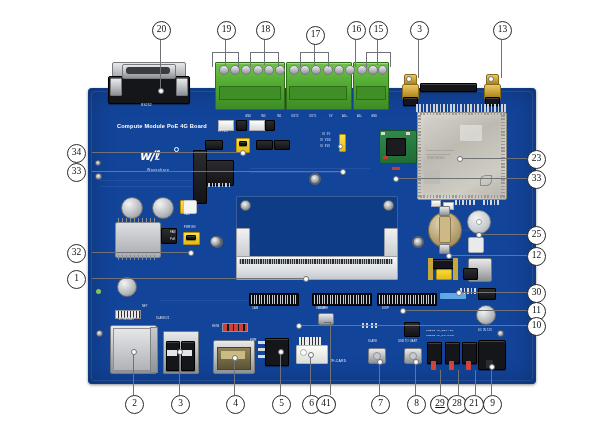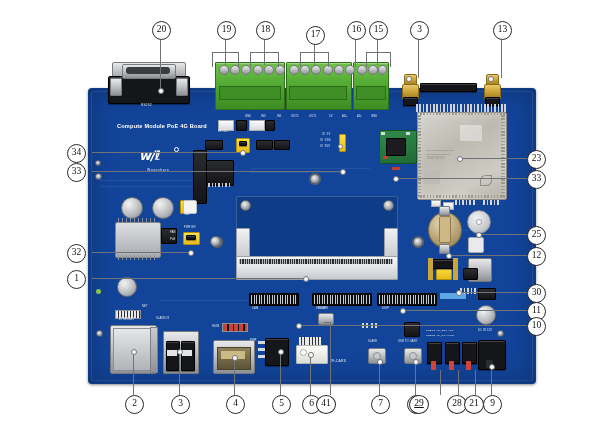--- a/index.html
+++ b/index.html
@@ -433,21 +433,21 @@
 
   <div class="lead lead-v" style="left:379px;top:362px;height:33px;"></div>
   <div class="dot" style="left:377px;top:359px;"></div>
   <div class="co" style="left:371px;top:395px;">7</div>
 
   <div class="lead lead-v" style="left:415px;top:362px;height:33px;"></div>
   <div class="dot" style="left:413px;top:359px;"></div>
   <div class="co" style="left:407px;top:395px;">8</div>
 
   <div class="lead lead-v" style="left:440px;top:370px;height:25px;"></div>
-  <div class="co wide" style="left:409px;top:395px;text-decoration:underline;">29</div>
+  <div class="co wide" style="left:430px;top:395px;text-decoration:underline;">29</div>
 
   <div class="lead lead-v" style="left:458px;top:370px;height:25px;"></div>
   <div class="co wide" style="left:447px;top:395px;">28</div>
 
   <div class="lead lead-v" style="left:475px;top:370px;height:25px;"></div>
   <div class="co wide" style="left:464px;top:395px;">21</div>
 
   <div class="lead lead-v" style="left:491px;top:367px;height:28px;"></div>
   <div class="dot" style="left:489px;top:364px;"></div>
   <div class="co" style="left:483px;top:395px;">9</div>

